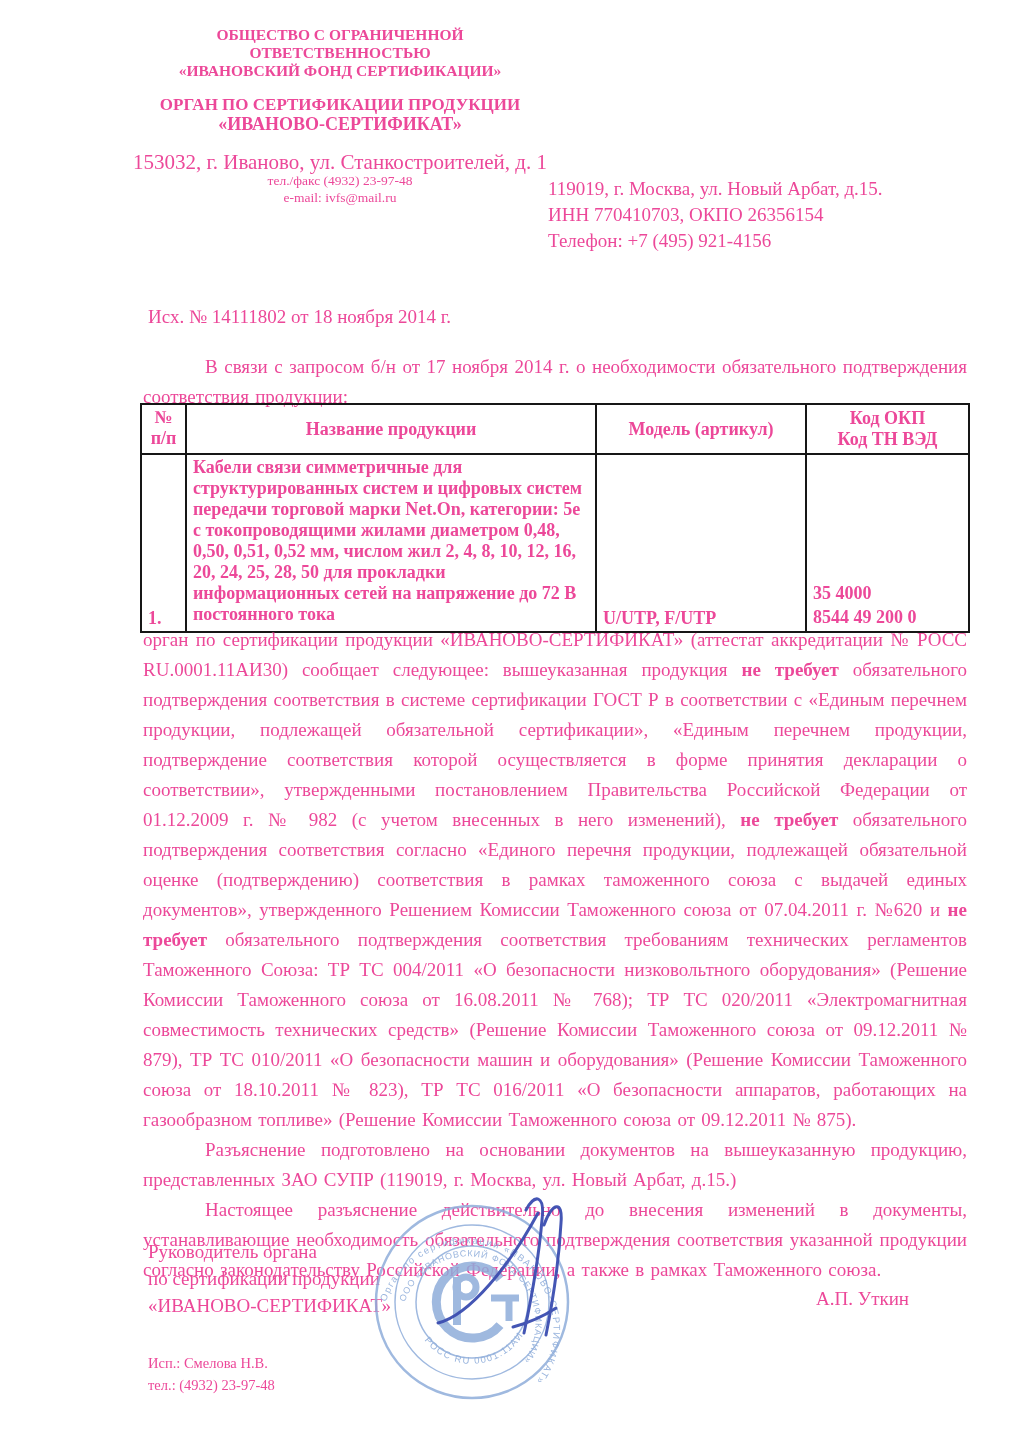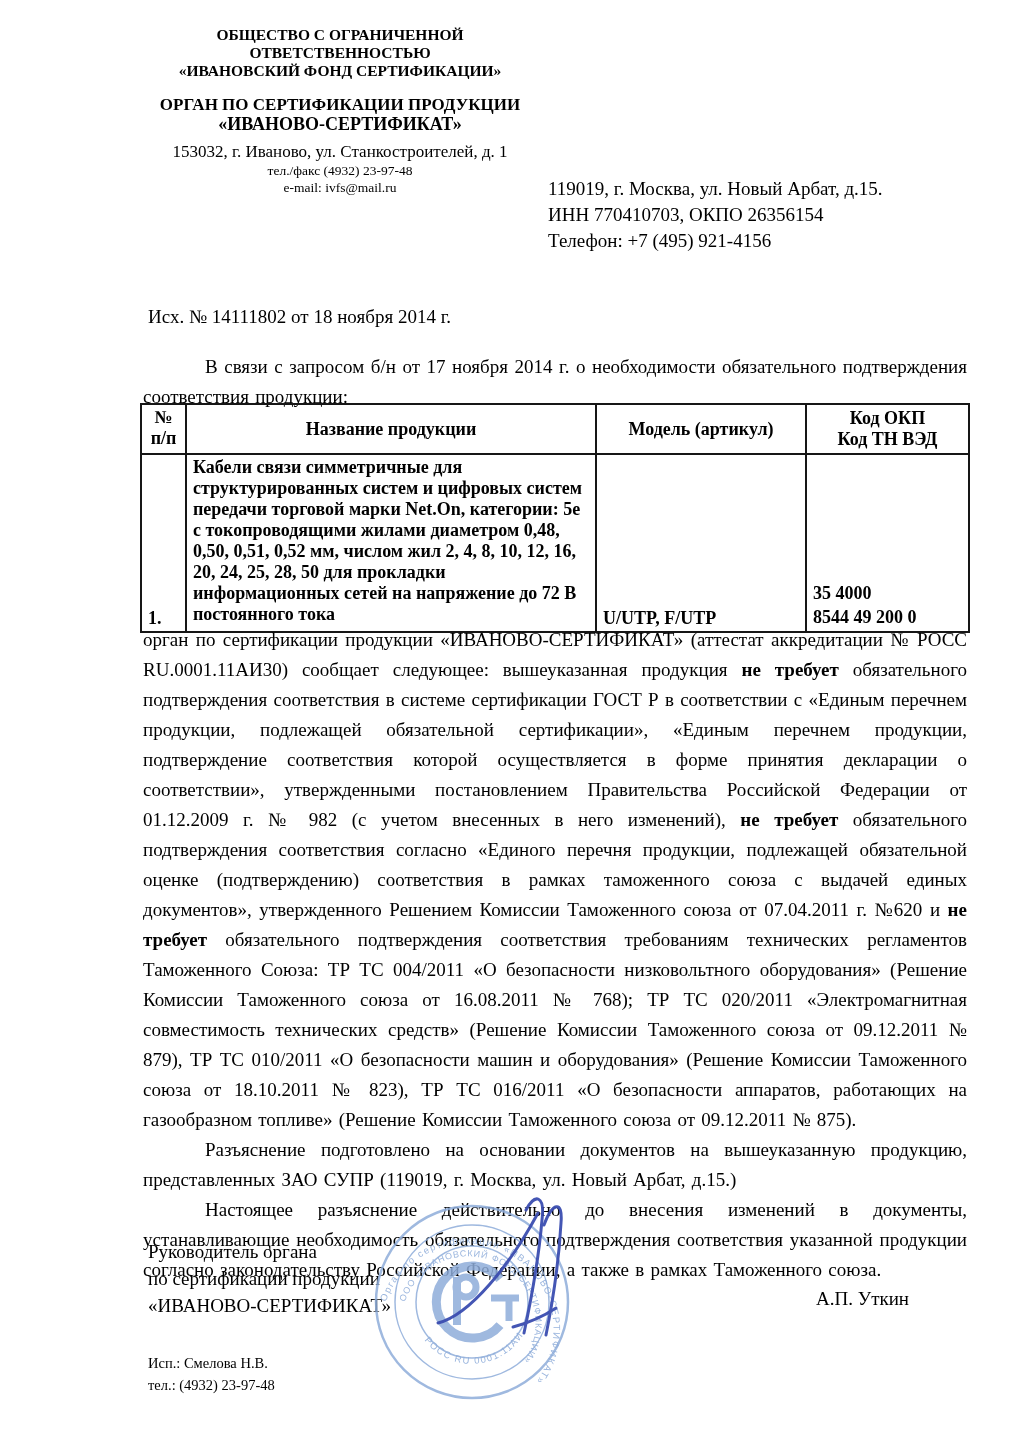--- a/index.html
+++ b/index.html
@@ -2,32 +2,32 @@
 <html><head>
 <meta charset="utf-8">
 <style>
   html, body { margin: 0; padding: 0; background: #e8e8e8; }
   .page {
     position: relative;
     width: 1024px;
     height: 1448px;
     background: #ffffff;
     font-family: "Liberation Serif", serif;
-    color: #000000;
+    color: #ec4899;
     overflow: hidden;
   }
   .letterhead {
     position: absolute;
     top: 26px; left: 130px; width: 420px;
     text-align: center;
   }
   .lh-small   { font-weight: bold; font-size: 15.5px; line-height: 18px; }
   .lh-big     { font-weight: bold; font-size: 17px;   line-height: 19px; margin-top: 15px; }
   .lh-bigger  { font-weight: bold; font-size: 18px;   line-height: 20px; }
-  .lh-addr    { font-size: 17px;   line-height: 20px; margin-top: 8px; }
+  .lh-addr    { font-size: 21px;   line-height: 20px; margin-top: 18px; }
   .lh-contact { font-size: 13.5px; line-height: 17px; }
 
   .recipient {
     position: absolute;
     top: 176px; left: 548px;
     font-size: 19px; line-height: 26px;
   }
   .recipient .rcp-name { margin-bottom: 9px; }
 
   .ref-line {

